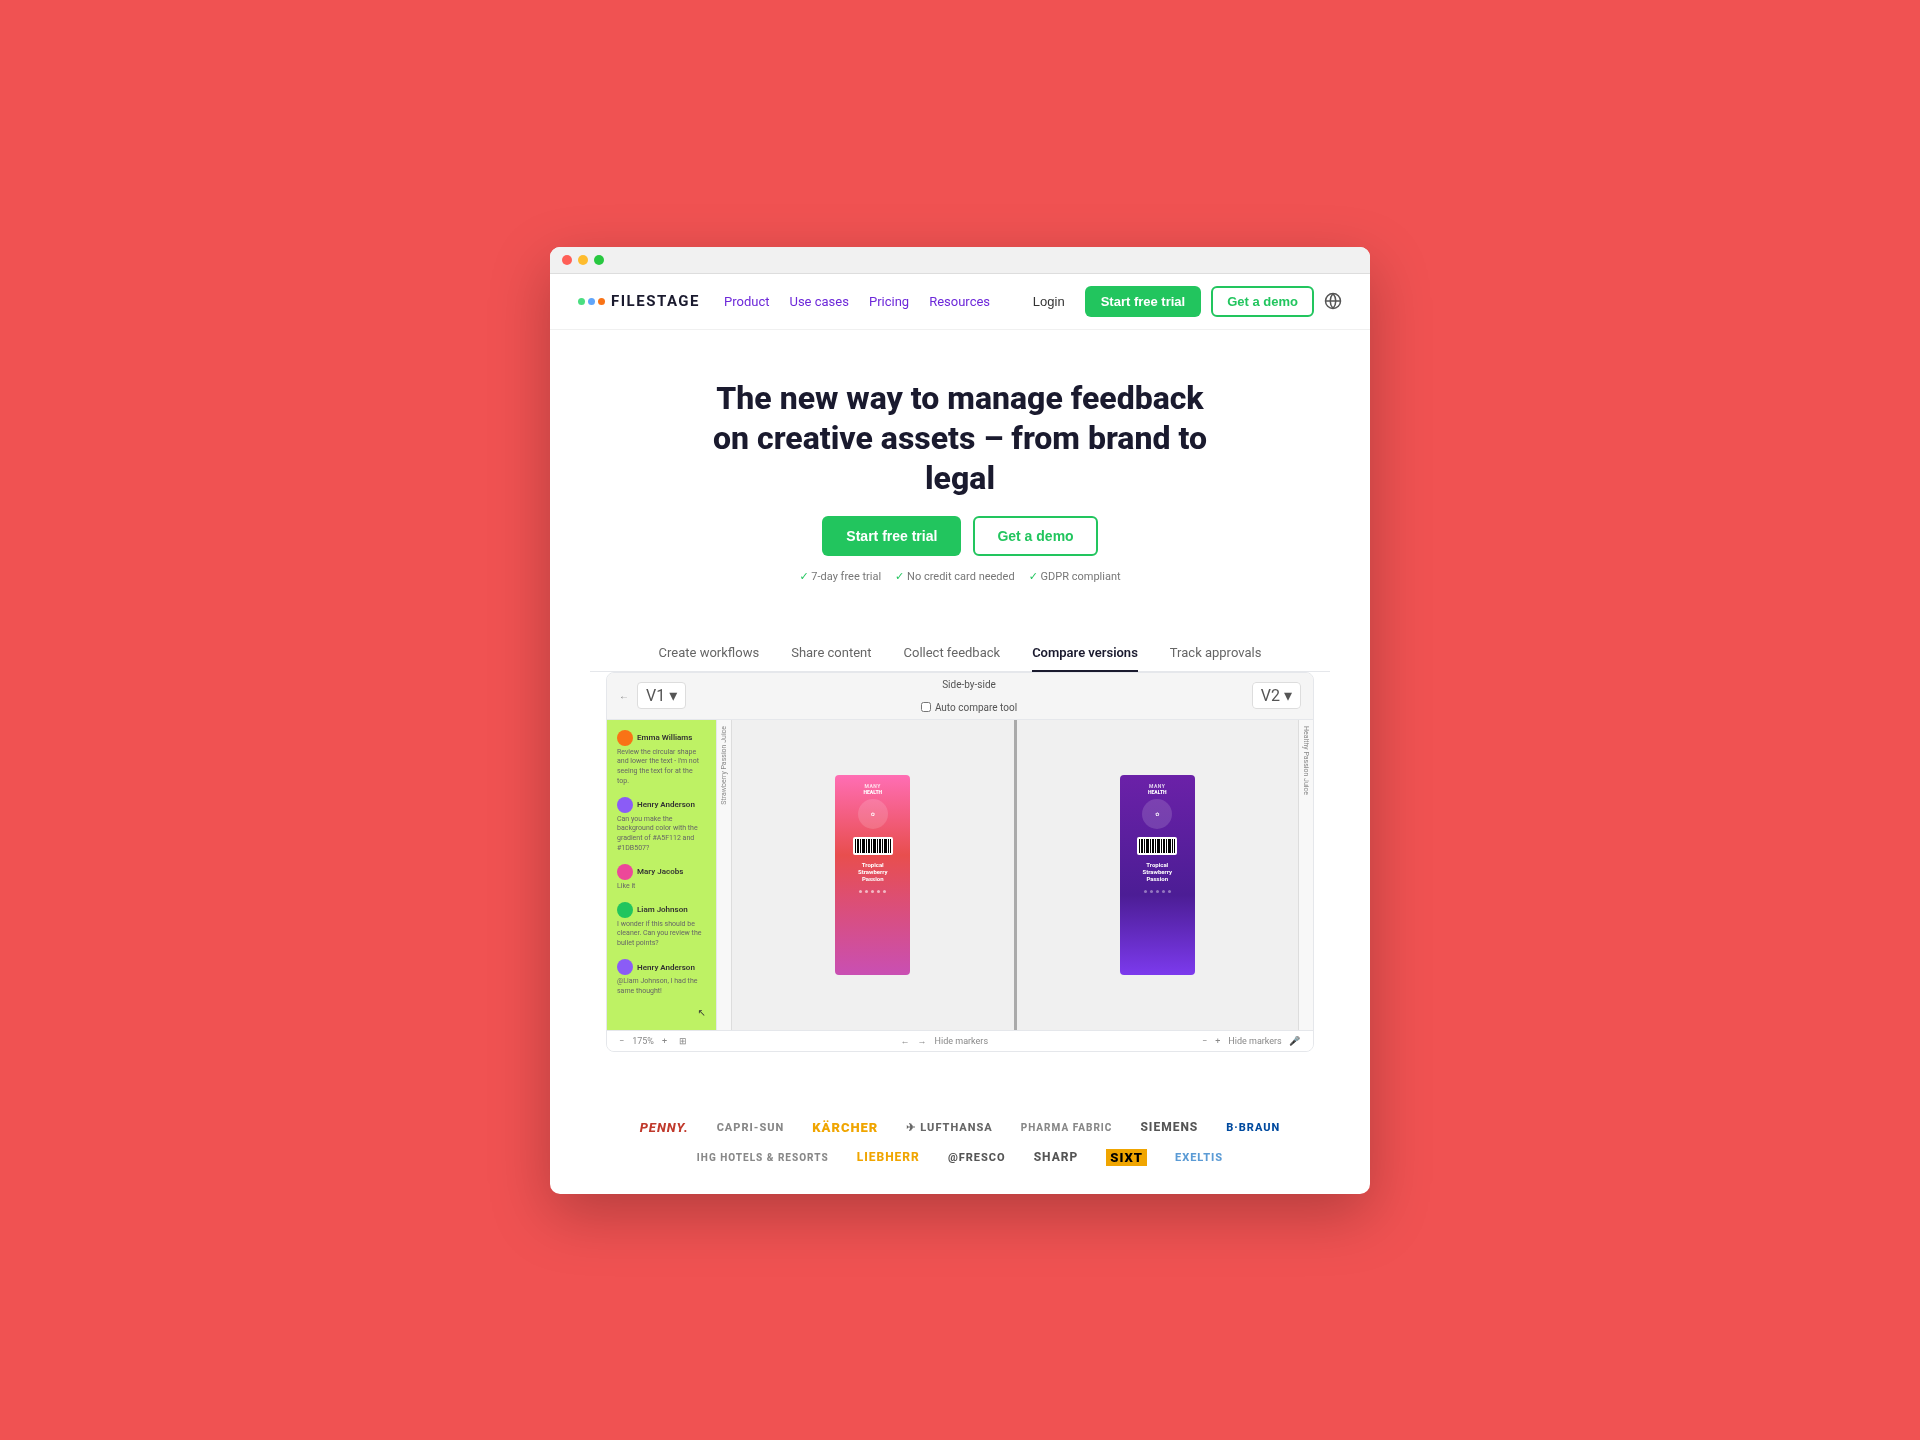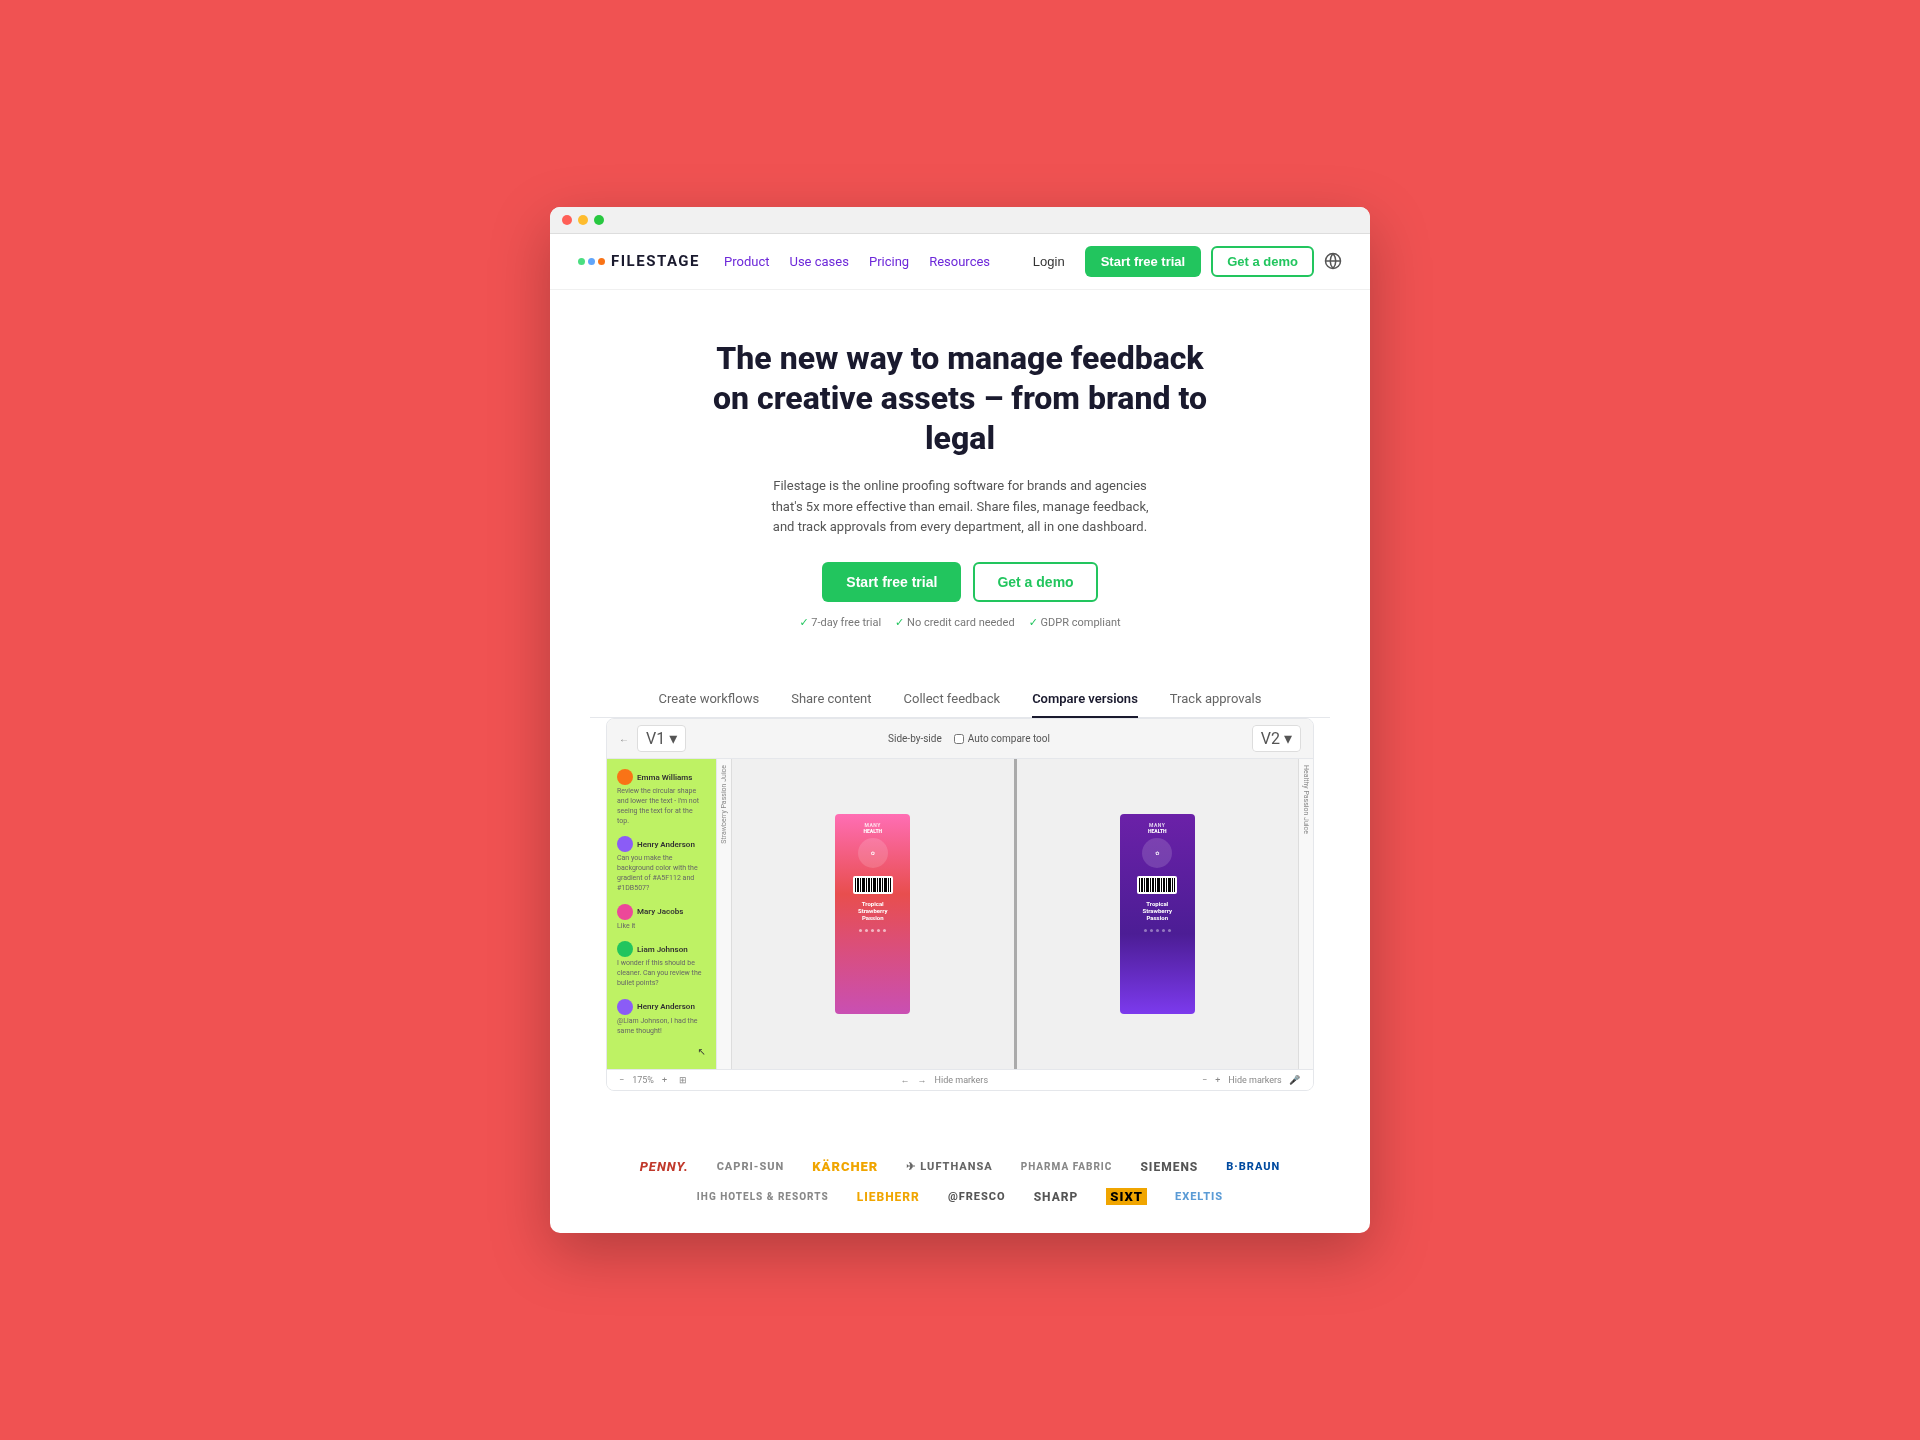--- a/index.html
+++ b/index.html
@@ -221,20 +221,21 @@
     }
     .preview-toolbar-left {
       display: flex;
       align-items: center;
       gap: 8px;
     }
     .preview-toolbar-center {
       display: flex;
       align-items: center;
       gap: 12px;
+      flex-direction: column;
     }
     .toolbar-btn {
       background: white;
       border: 1px solid #ddd;
       border-radius: 4px;
       padding: 3px 8px;
       font-size: 16px;
       color: #555;
       text-align: center;
     }
@@ -400,21 +401,20 @@
       <button class="btn-demo-outline">Get a demo</button>
       <svg class="globe-icon" viewBox="0 0 24 24" fill="none" stroke="#555" stroke-width="2">
         <circle cx="12" cy="12" r="10"></circle>
         <path d="M2 12h20M12 2a15.3 15.3 0 010 20M12 2a15.3 15.3 0 000 20"></path>
       </svg>
     </div>
   </nav>
 
   <div class="hero">
     <h1 class="hero-title">The new way to manage feedback on creative assets – from brand to legal</h1>
-    <p class="hero-sub">Filestage is the online proofing software for brands and agencies that's 5x more effective than email. Share files, manage feedback, and track approvals from every department, all in one dashboard.</p>
     <div class="hero-buttons">
       <button class="btn-hero-trial">Start free trial</button>
       <button class="btn-hero-demo">Get a demo</button>
     </div>
     <div class="hero-checks">
       <span class="check-item">7-day free trial</span>
       <span class="check-item">No credit card needed</span>
       <span class="check-item">GDPR compliant</span>
     </div>
   </div>

